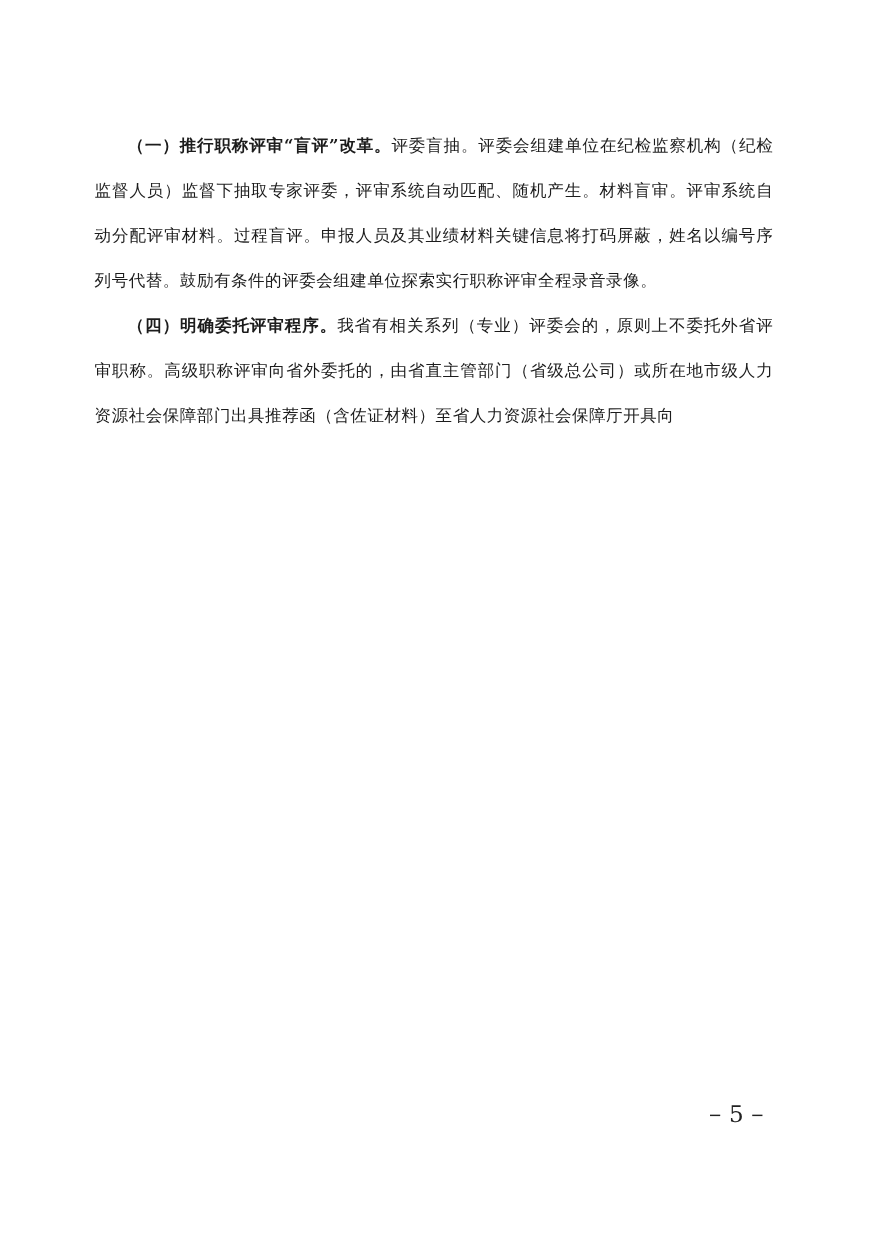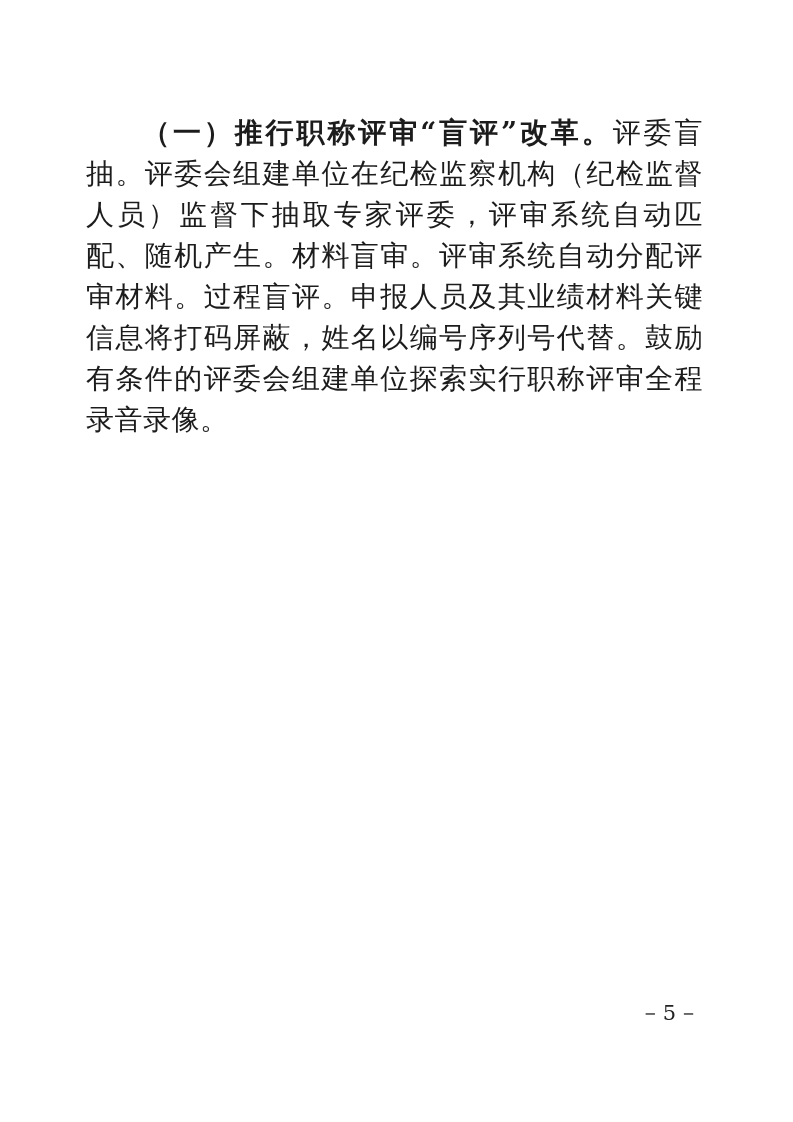--- a/index.html
+++ b/index.html
@@ -14,21 +14,21 @@
   }
   .content {
     position: absolute;
     left: 86px;
     top: 112px;
     width: 617px;
   }
   .para {
     margin: 0;
     padding: 0;
-    font-size: 28px;
+    font-size: 15px;
     line-height: 41px;
     color: #1c1c1c;
     text-align: justify;
     text-justify: inter-ideograph;
     text-indent: 2em;
     letter-spacing: 0.5px;
   }
   .para .lead {
     font-weight: 700;
   }
@@ -46,17 +46,18 @@
 </head>
 <body>
 
 <div class="page">
   <div class="content">
 
     <p class="para"><span class="lead">（一）推行职称评审“盲评”改革。</span><span>评委盲抽。评委会组建单位在纪检监察机构（纪检监督人员）监督下抽取专家评委，评审系统自动匹配、随机产生。材料盲审。评审系统自动分配评审材料。过程盲评。申报人员及其业绩材料关键信息将打码屏蔽，姓名以编号序列号代替。鼓励有条件的评委会组建单位探索实行职称评审全程录音录像。</span></p>
 
 
 
+    <p class="para"><span class="lead">（四）明确委托评审程序。</span><span>我省有相关系列（专业）评委会的，原则上不委托外省评审职称。高级职称评审向省外委托的，由省直主管部门（省级总公司）或所在地市级人力资源社会保障部门出具推荐函（含佐证材料）至省人力资源社会保障厅开具向</span></p>
 
   </div>
 
   <div class="page-number">－5－</div>
 </div>
 
 </body></html>

